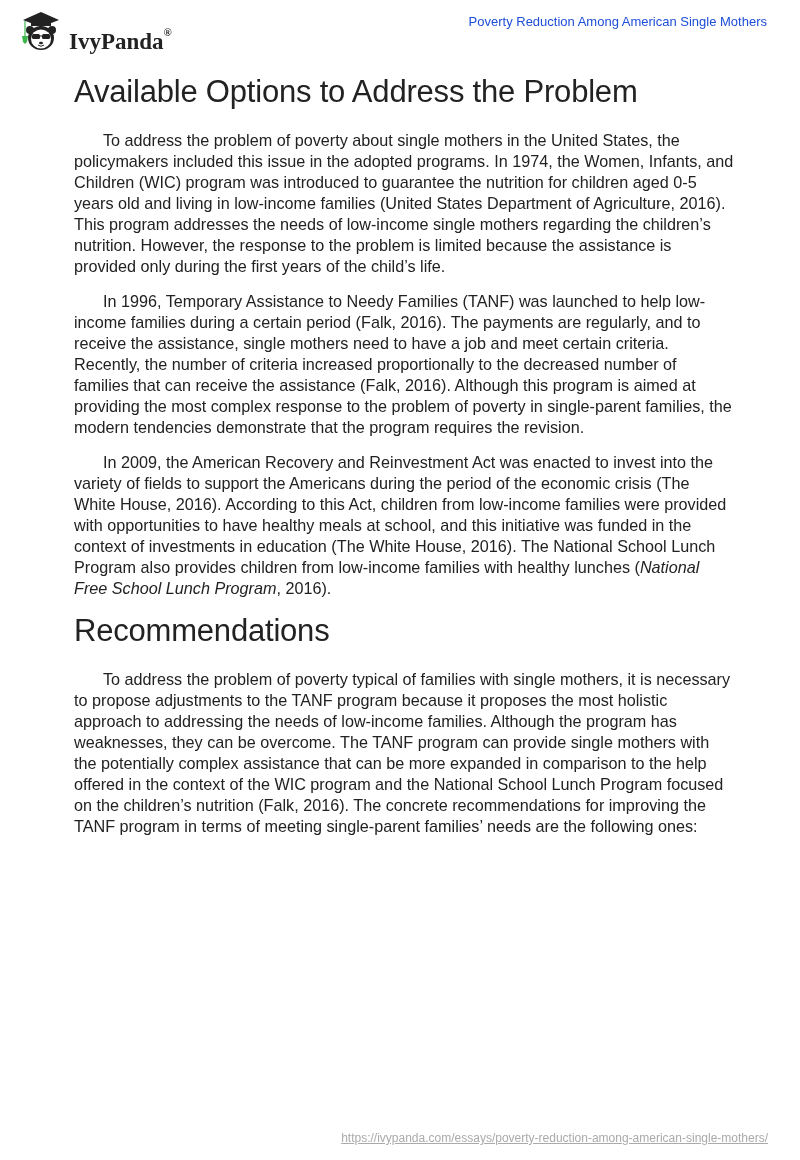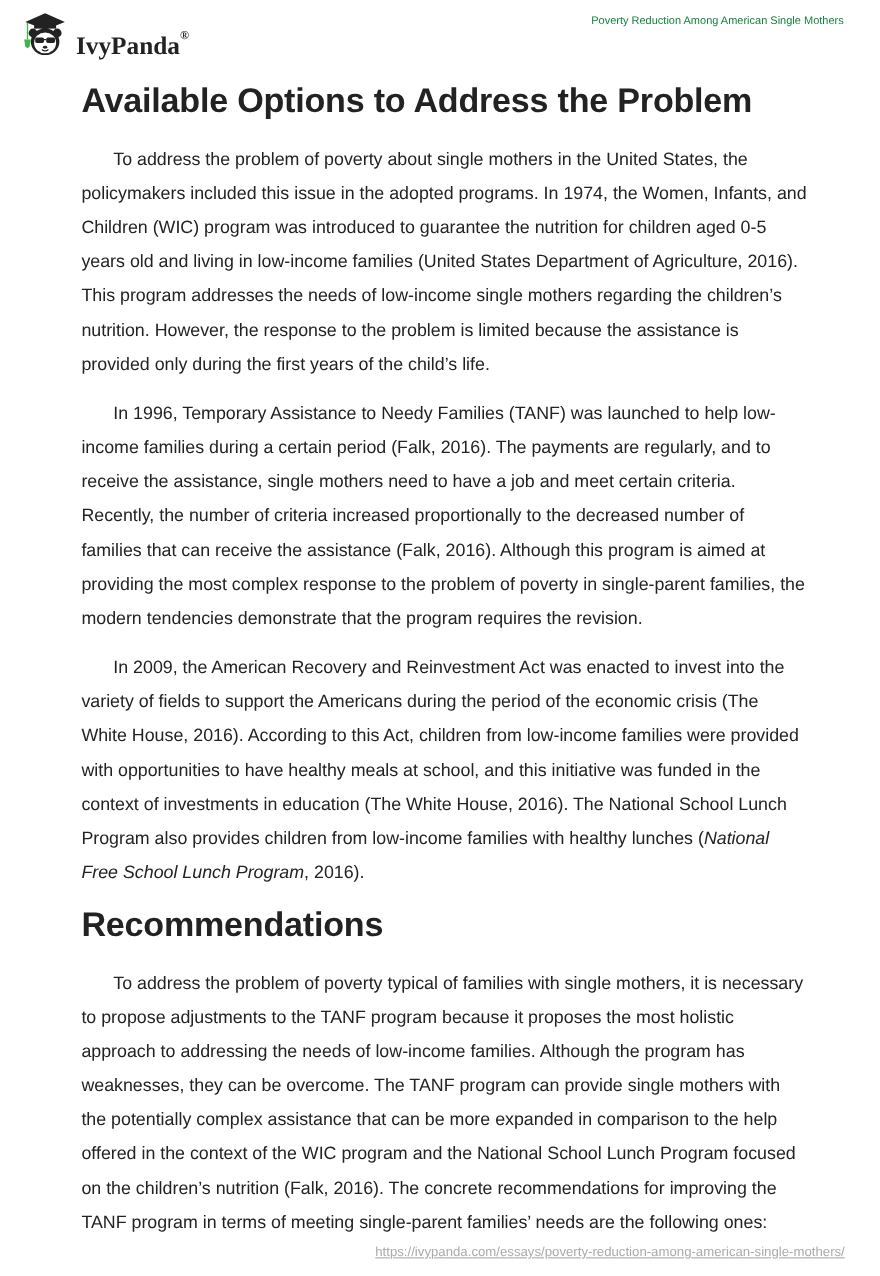--- a/index.html
+++ b/index.html
@@ -3,26 +3,26 @@
   <meta charset="utf-8">
   <style>
     html, body { margin:0; padding:0; background:#fff; }
     body { width:800px; height:1160px; position:relative; overflow:hidden;
       font-family:"Liberation Sans", sans-serif; color:#222; }
     .header { position:absolute; top:0; left:0; width:800px; height:60px; }
     .logo { position:absolute; left:17px; top:9px; display:flex; align-items:flex-end; }
     .logo svg { width:46px; height:46px; }
     .logo-text { font-family:"Liberation Serif", serif; font-weight:bold; font-size:23px; color:#222; margin-left:6px; margin-top:4px; }
     .logo-text sup { font-size:11px; vertical-align:top; position:relative; top:-3px; }
-    .doc-title { position:absolute; right:33px; top:14px; font-size:10px; color:#15803d; }
+    .doc-title { position:absolute; right:33px; top:14px; font-size:13px; color:#1d4ed8; }
     .content { position:absolute; left:74px; top:70px; width:660px; }
-    h2 { font-size:31px; font-weight:bold; margin:0; color:#222; letter-spacing:-0.2px; }
+    h2 { font-size:31px; font-weight:normal; margin:0; color:#222; letter-spacing:-0.2px; }
     h2.h1 { margin-top:4px; margin-bottom:20px; }
     h2.h2 { margin-top:10px; margin-bottom:20px; }
-    p { font-size:16.2px; line-height:31px; margin:0 0 14px 0; text-indent:29px; color:#222; }
+    p { font-size:16.2px; line-height:21px; margin:0 0 14px 0; text-indent:29px; color:#222; }
     .footer-url { position:absolute; right:32px; top:1131px; font-size:12px; color:#aaa;text-decoration:underline; }
   </style>
 </head>
 <body>
 
 <div class="header">
   <div class="logo">
     <svg viewBox="0 0 46 46">
       <polygon points="6,11 24,3 42,11 24,18" fill="#222"></polygon>
       <rect x="14" y="12" width="20" height="5" fill="#222"></rect>

